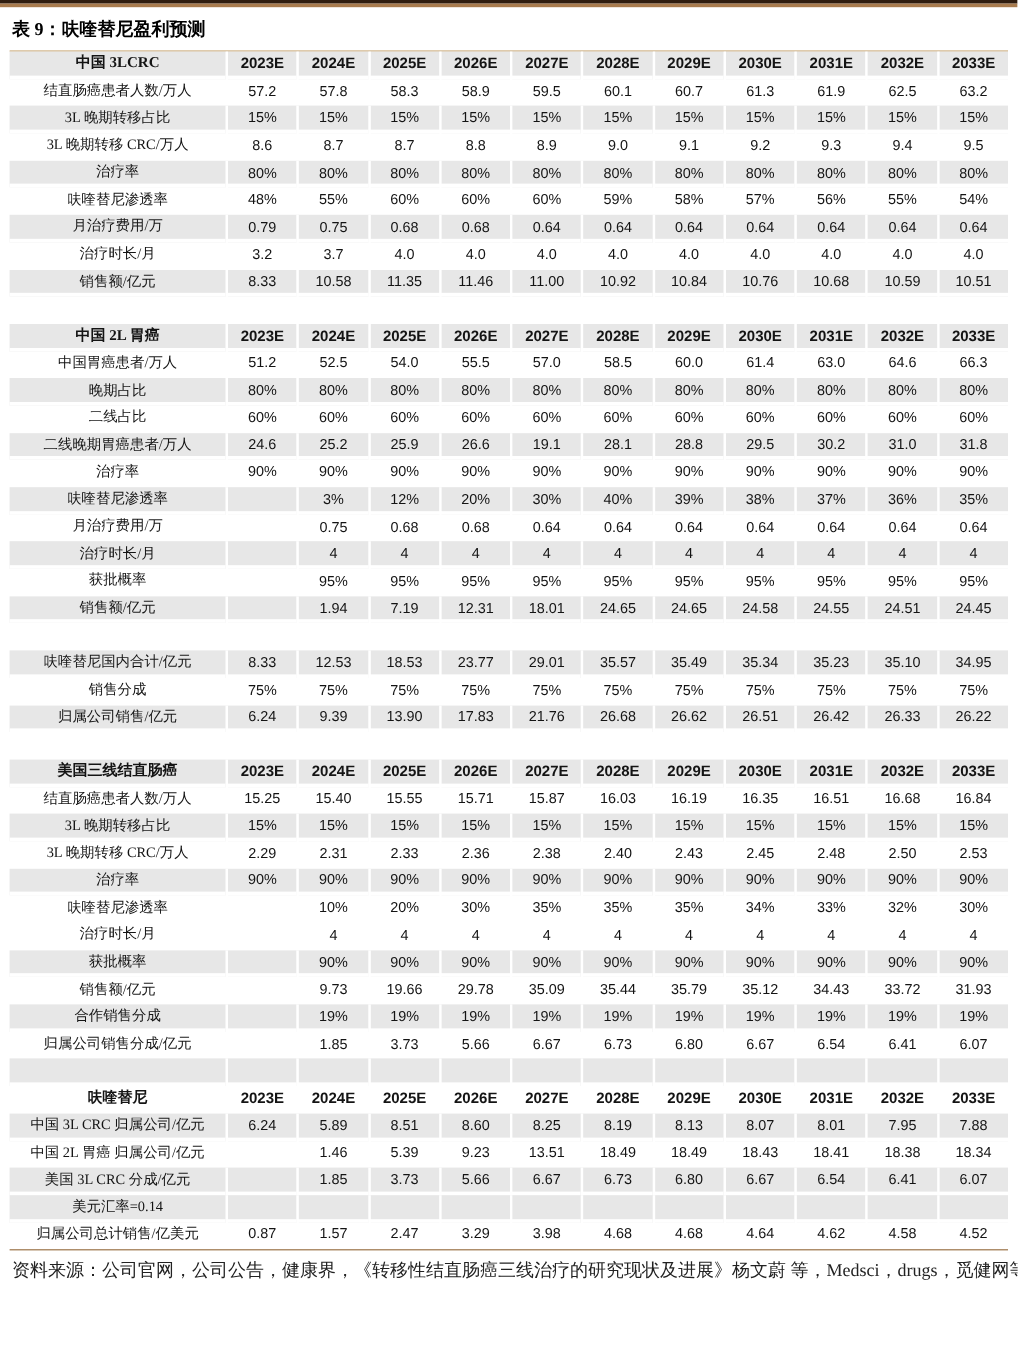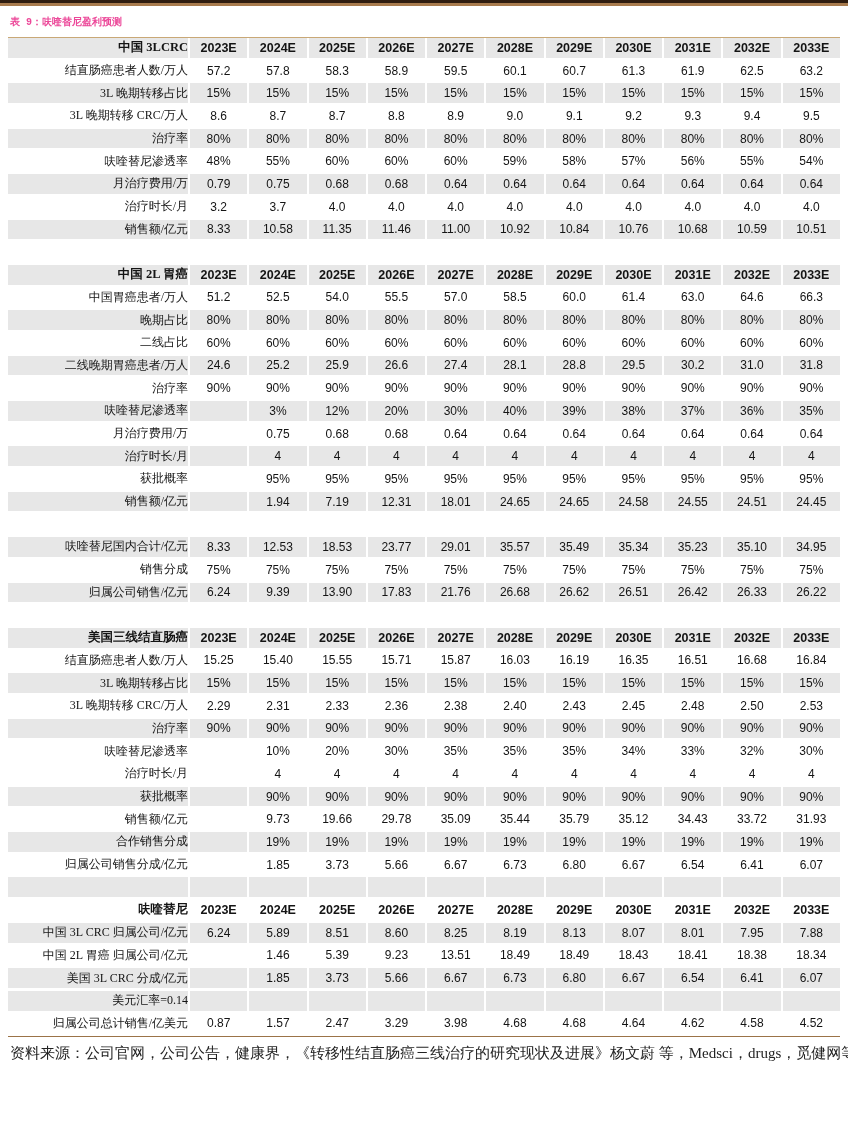--- a/index.html
+++ b/index.html
@@ -6,45 +6,45 @@
   body {
     width:848px; height:1124px;
     font-family:"Liberation Sans", sans-serif;
     color:#141414;
     overflow:hidden;
   }
   .topbar-dark { height:3px; background:#2f1d10; }
   .topbar-tan  { height:3px; background:#a87b4e; }
   .page { padding:0 8px; }
   .table-title {
-    font-family:Liberation Mono, monospace;
+    font-family:Liberation Serif, serif;
     font-weight:bold;
-    font-size:10px;
-    color:#ec4899;
+    font-size:15px;
+    color:#000000;
     padding:9px 2px 8px 2px;
   }
   .rule-top { height:0; border-top:1px solid #c9a876; }
   .rule-bottom { height:1px; background:#9b7347; }
   table.forecast {
     border-collapse:separate;
     border-spacing:0;
     width:100%;
     table-layout:fixed;
   }
   table.forecast tr { height:22.7px; }
   table.forecast td {
     padding:0;
     font-size:12px;
     vertical-align:middle;
     border-bottom:3px solid #ffffff;
     overflow:hidden;
     white-space:nowrap;
   }
   td.label {
-    text-align:right;
+    text-align:center;
     padding-left:3px;
     font-family:"Liberation Serif", serif;
   }
   col.label-col { width:180px; }
   td.val {
     text-align:center;
     font-family:"Liberation Sans", sans-serif;
     border-left:2px solid #ffffff;
   }
   tr.stripe td { background:#e7e7e7; }
@@ -279,21 +279,21 @@
           <td class="val">60%</td>
           <td class="val">60%</td>
           <td class="val">60%</td>
         </tr>
         <tr class="data-row stripe">
           <td class="label">二线晚期胃癌患者/万人</td>
           <td class="val">24.6</td>
           <td class="val">25.2</td>
           <td class="val">25.9</td>
           <td class="val">26.6</td>
-          <td class="val">27.4</td>
+          <td class="val">19.1</td>
           <td class="val">28.1</td>
           <td class="val">28.8</td>
           <td class="val">29.5</td>
           <td class="val">30.2</td>
           <td class="val">31.0</td>
           <td class="val">31.8</td>
         </tr>
         <tr class="data-row">
           <td class="label">治疗率</td>
           <td class="val">90%</td>

